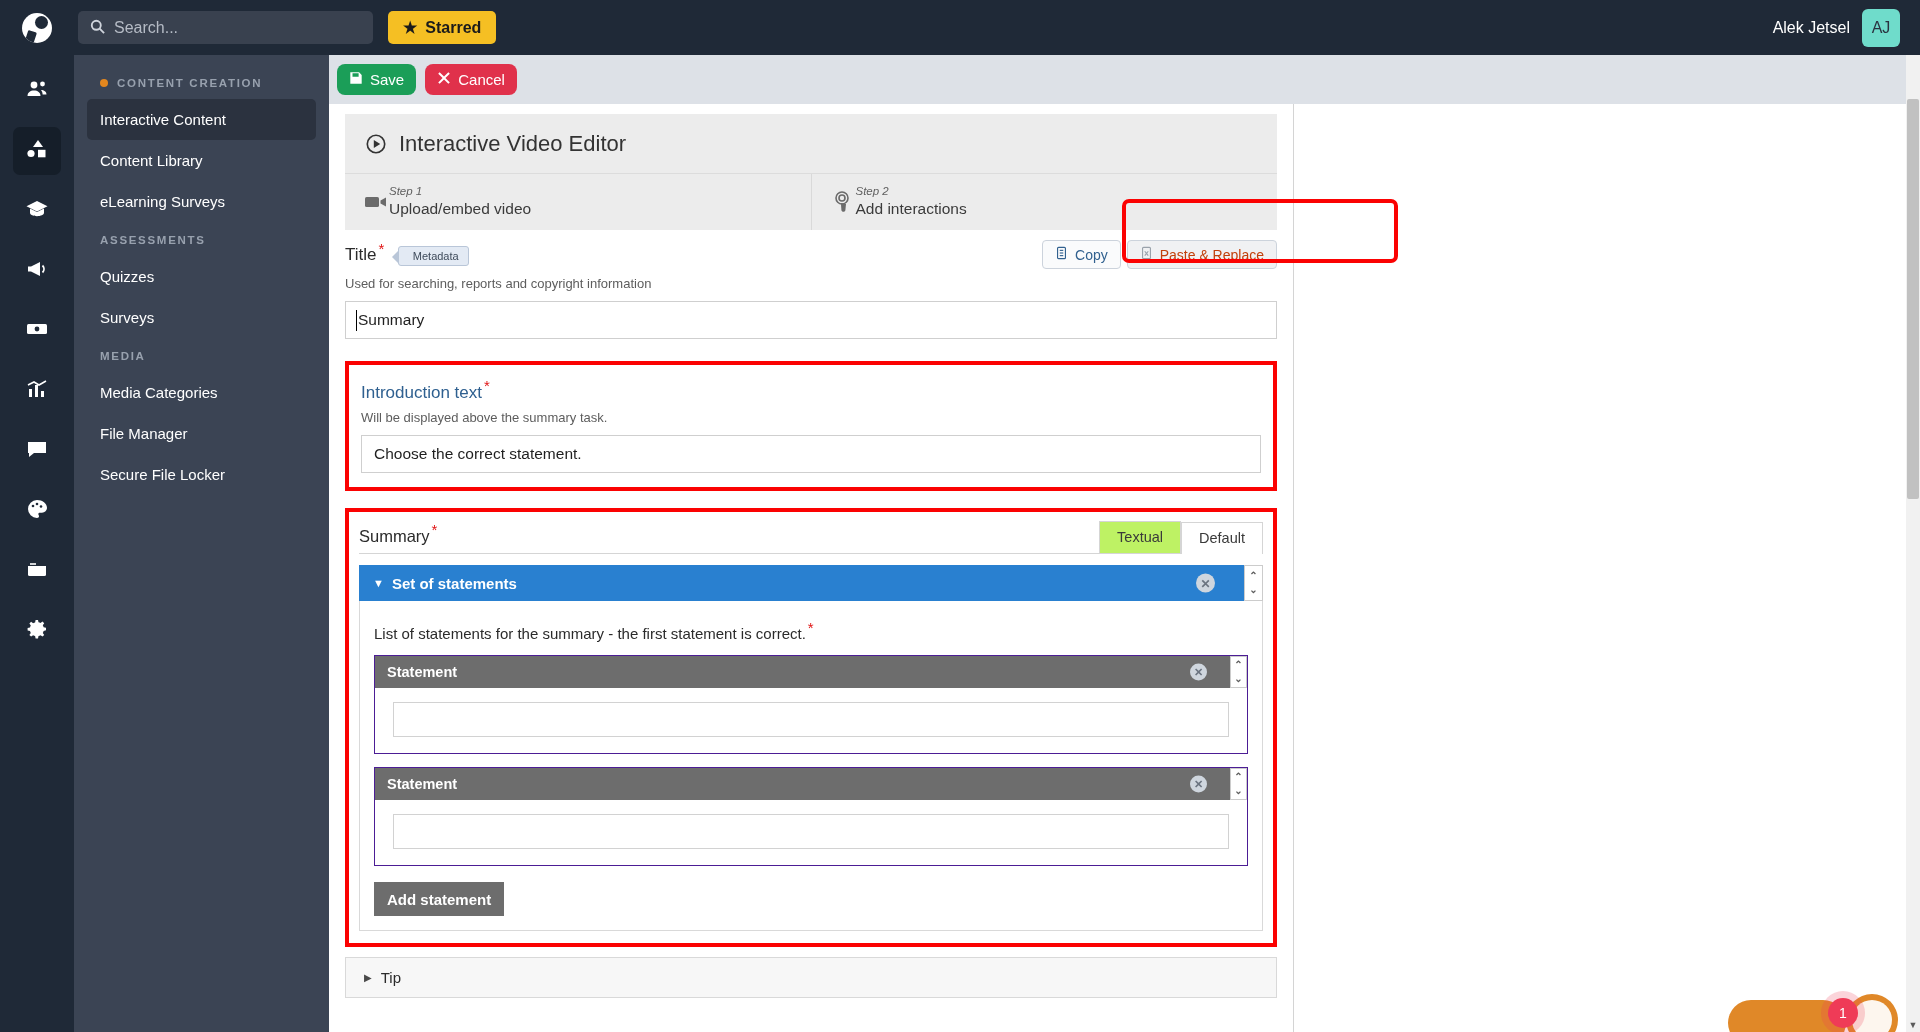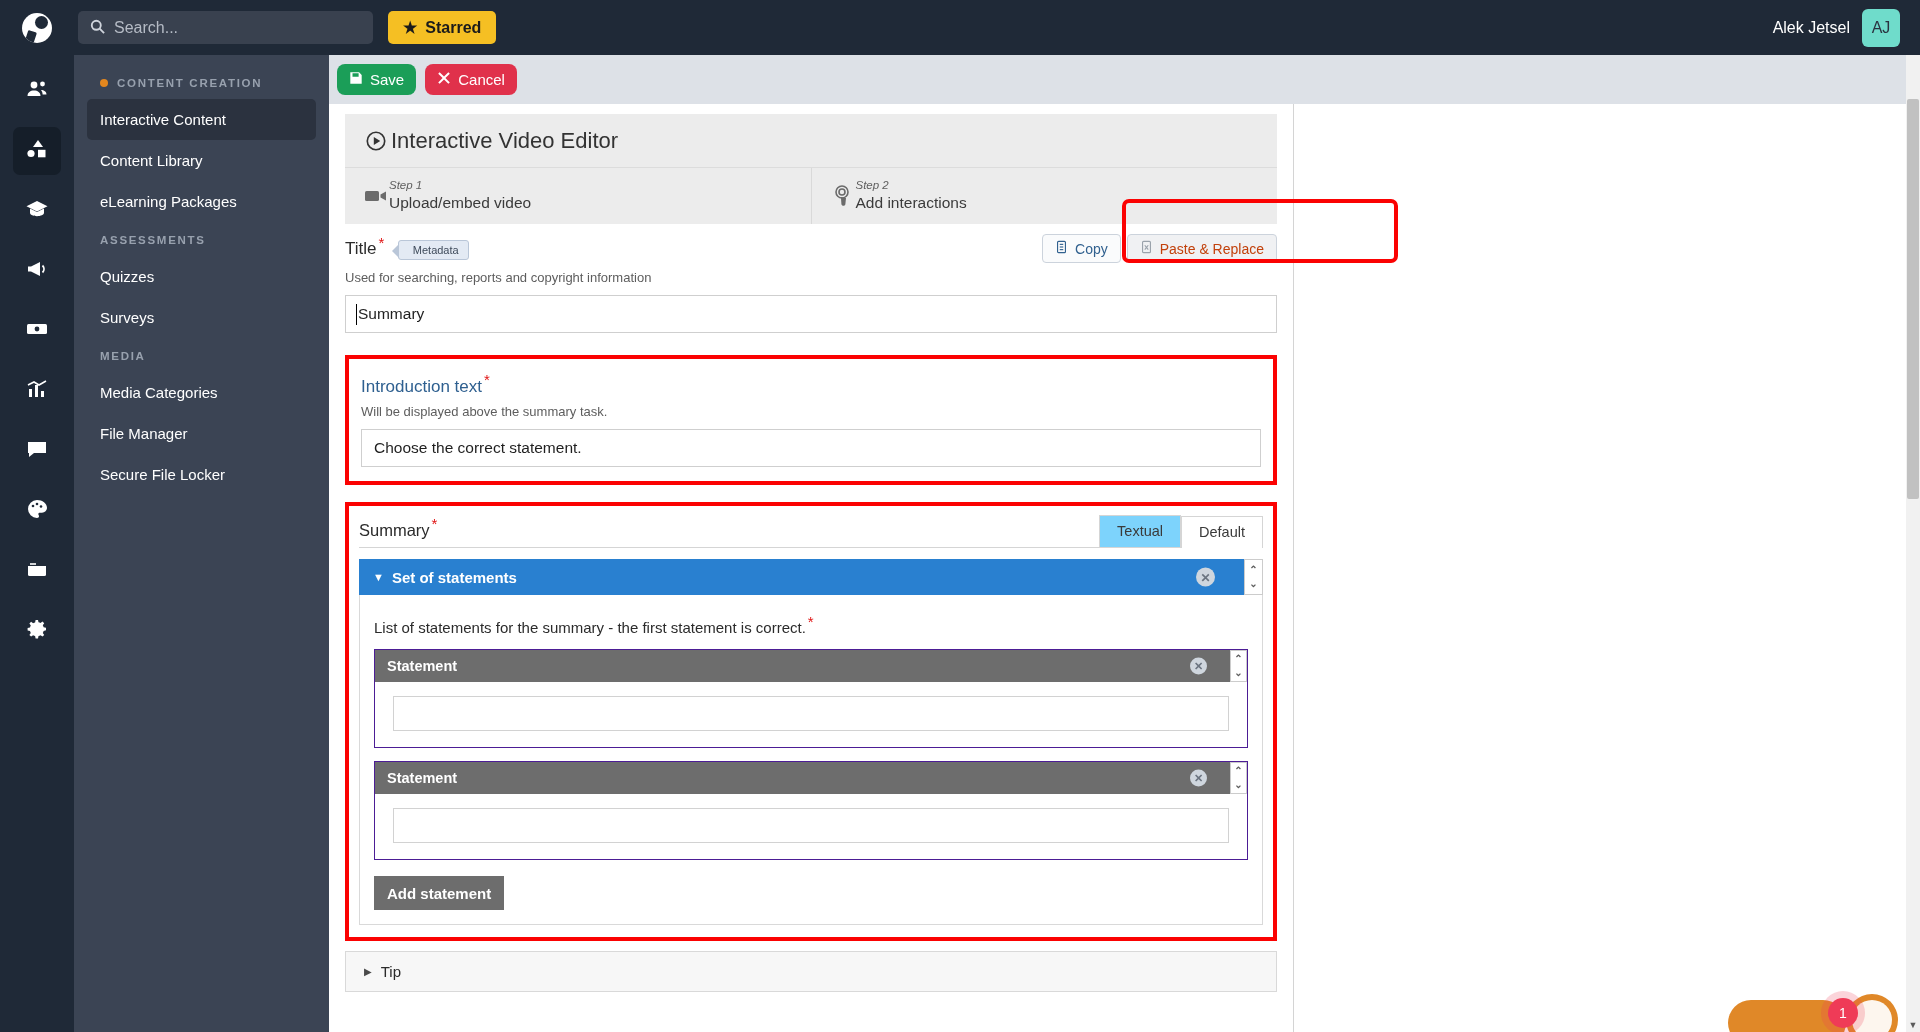--- a/index.html
+++ b/index.html
@@ -103,22 +103,22 @@
   .btn svg { width: 14px; height: 14px; fill: #ffffff; }
 
   .content-pane {
     position: absolute; top: 49px; left: 0; width: 965px; height: 928px;
     background: #ffffff; border-right: 1px solid #d4d4d4;
     padding: 0; overflow: hidden;
   }
 
   
   .editor-head {
-    margin: 10px 16px 0 16px; background: #ececec; height: 54px;
-    display: flex; align-items: center; padding-left: 20px; gap: 4px;
+    margin: 10px 16px 0 16px; background: #ececec; height: 60px;
+    display: flex; align-items: center; padding-left: 20px; gap: 12px;
     border-bottom: 1px solid #dcdcdc;
   }
   .editor-head .play-icon { width: 22px; height: 22px; }
   .editor-head .ttl { font-size: 22px; color: #333333; }
 
   .steps { margin: 0 16px; display: flex; height: 56px; }
   .step {
     flex: 1; background: #ececec; display: flex; align-items: center;
     padding-left: 18px; border-right: 1px solid #d9d9d9; cursor: pointer;
   }
@@ -173,21 +173,21 @@
   .intro-label { font-size: 17px; color: #2f6090; }
 
   .summary-block { margin-top: 17px; border: 4px solid #fb0202; padding: 9px 10px 12px 10px; }
   .summary-head { display: flex; align-items: flex-end; border-bottom: 1px solid #d5d5d5; }
   .summary-title { font-size: 16.5px; color: #2b2b2b; padding-bottom: 8px; }
   .tabs { margin-left: auto; display: flex; }
   .tab {
     padding: 7px 17px 8px 17px; font-size: 14.5px; color: #3a3a3a; cursor: pointer;
     border: 1px solid transparent; border-bottom: none;
   }
-  .tab.inactive { background: #7dd3fc; border-color: #d5d5d5; }
+  .tab.inactive { background: #bef264; border-color: #d5d5d5; }
   .tab.active { background: #ffffff; border-color: #d5d5d5; position: relative; top: 1px; }
 
   .group-bar {
     margin-top: 11px; background: #2980d0; height: 36px; display: flex; align-items: center;
     padding-left: 14px; color: #ffffff; font-size: 15px; font-weight: 600; position: relative;
   }
   .group-bar .caret-tri { margin-right: 8px; font-size: 11px; }
   .bar-x {
     position: absolute; right: 48px; top: 50%; transform: translateY(-50%);
     width: 19px; height: 19px; border-radius: 50%; background: #cfd6de; color: #6b7480;
@@ -392,21 +392,21 @@
     <span class="dot"></span>
     <span>CONTENT CREATION</span>
   </div>
   <div class="side-item active">
     <span>Interactive Content</span>
   </div>
   <div class="side-item">
     <span>Content Library</span>
   </div>
   <div class="side-item">
-    <span>eLearning Packages</span>
+    <span>eLearning Surveys</span>
   </div>
 
   <div class="side-group" style="padding-left:26px">
     <span>ASSESSMENTS</span>
   </div>
   <div class="side-item">
     <span>Quizzes</span>
   </div>
   <div class="side-item">
     <span>Surveys</span>

